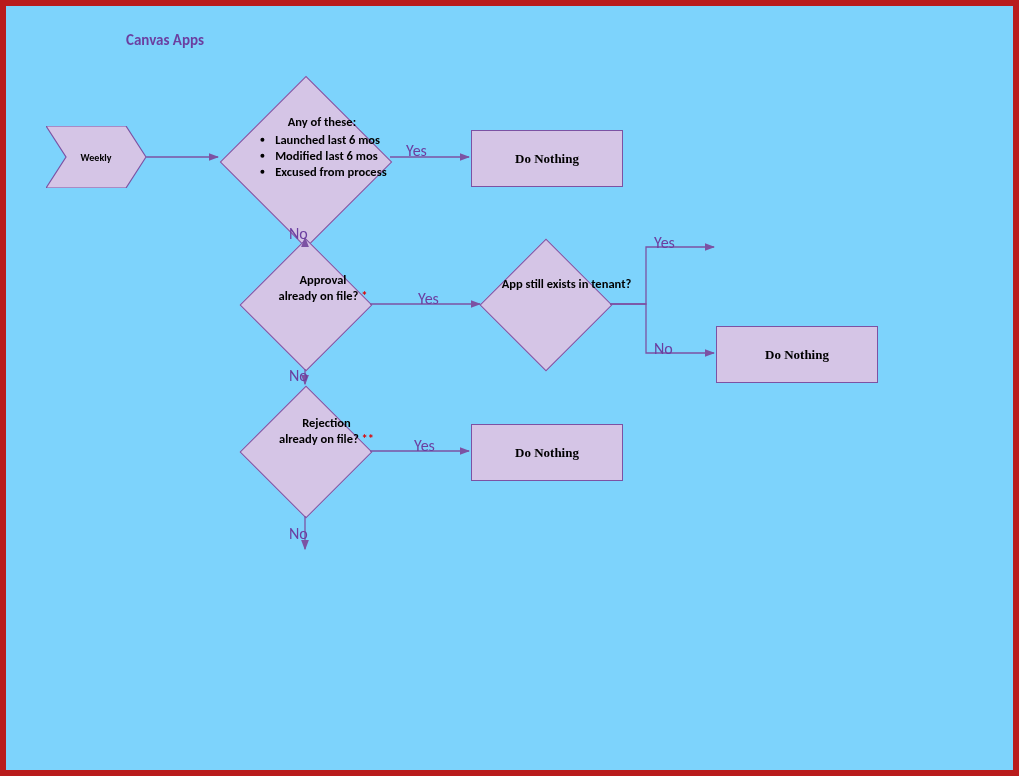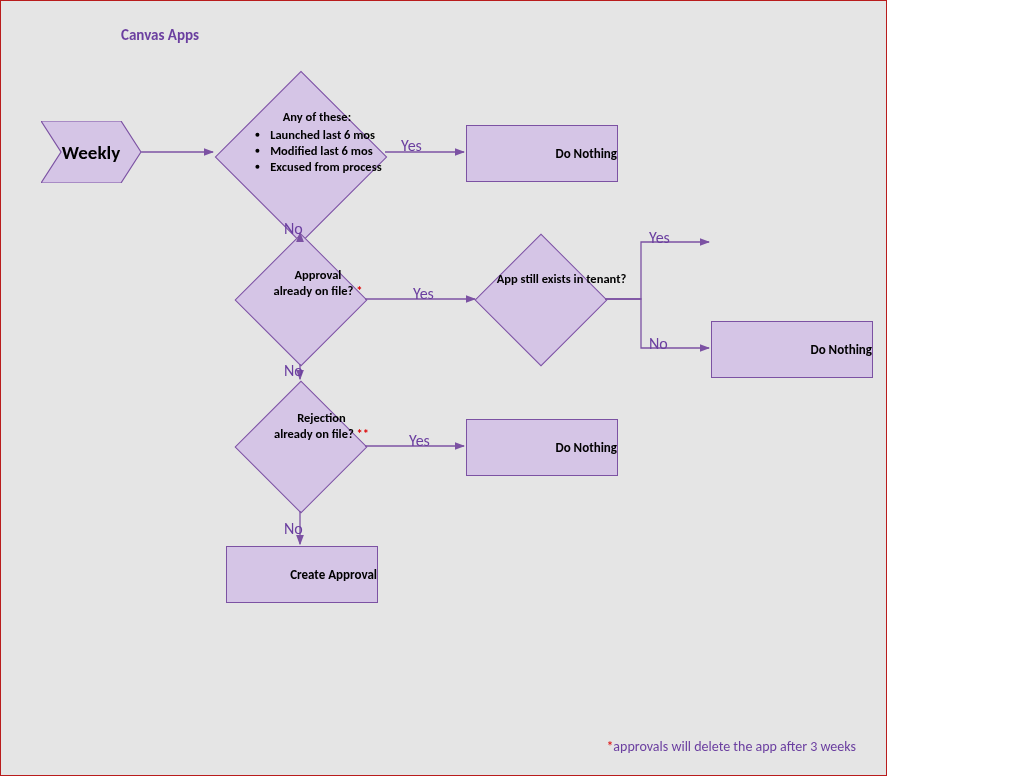--- a/index.html
+++ b/index.html
@@ -3,36 +3,36 @@
 <meta charset="utf-8">
 <style>
   body {
     margin: 0;
     padding: 0;
     font-family: Calibri, Arial, sans-serif;
     background: #fff;
   }
   .canvas {
     position: relative;
-    width: 887px;
+    width: 1019px;
     height: 776px;
-    border: 1px solid #b91c1c;
+    border: 6px solid #b91c1c;
     box-sizing: border-box;
-    background: #e5e5e5;
+    background: #7dd3fc;
   }
   .title {
     position: absolute;
     left: 120px;
     top: 25px;
     color: #6b3fa0;
     font-size: 15px;
     font-weight: 600;
   }
   .shape-label {
-    font-size: 19px;
+    font-size: 10px;
     font-weight: 700;
     color: #000;
     text-align: center;
   }
   .chevron {
     position: absolute;
     left: 40px;
     top: 120px;
     width: 100px;
     height: 62px;
@@ -67,23 +67,24 @@
     padding-left: 18px;
     text-align: left;
     font-size: 12.5px;
   }
   .rect {
     position: absolute;
     background: #d5c5e6;
     border: 1px solid #7c52a3;
     display: flex;
     align-items: center;
-    justify-content: flex-end;
+    justify-content: center;
     font-size: 13px;
     font-weight: 700;
+    font-family: Liberation Serif, serif;
   }
   .edge-label {
     position: absolute;
     font-size: 16px;
     color: #6b3fa0;
   }
   .asterisk { color: #d00; }
   .footnotes {
     position: absolute;
     right: 30px;
@@ -151,23 +152,20 @@
       <div>
         <span>already on file? </span><span class="asterisk">**</span>
       </div>
     </div>
   </div>
 
   <div class="rect" style="left:465px; top:418px; width:150px; height:55px;">
     <span>Do Nothing</span>
   </div>
 
-  <div class="rect" style="left:225px; top:545px; width:150px; height:55px;">
-    <span>Create Approval</span>
-  </div>
 
   <svg class="line" width="1019" height="776">
     <defs>
       <marker id="arr" markerWidth="8" markerHeight="8" refX="7" refY="3" orient="auto" markerUnits="strokeWidth">
         <path d="M0,0 L8,3 L0,6 z" fill="#7c52a3"></path>
       </marker>
     </defs>
 
     <line x1="140" y1="151" x2="212" y2="151" stroke="#7c52a3" stroke-width="1.3" marker-end="url(#arr)"></line>
 
@@ -191,18 +189,15 @@
   <div class="edge-label" style="left:400px; top:135px;">Yes</div>
   <div class="edge-label" style="left:283px; top:218px;">No</div>
   <div class="edge-label" style="left:412px; top:283px;">Yes</div>
   <div class="edge-label" style="left:283px; top:360px;">No</div>
   <div class="edge-label" style="left:648px; top:227px;">Yes</div>
   <div class="edge-label" style="left:648px; top:333px;">No</div>
   <div class="edge-label" style="left:408px; top:430px;">Yes</div>
   <div class="edge-label" style="left:283px; top:518px;">No</div>
 
   <div class="footnotes">
-    <div>
-      <span class="ast">*</span><span>approvals will delete the app after 3 weeks</span>
-    </div>
   </div>
 
 </div>
 
 </body></html>

